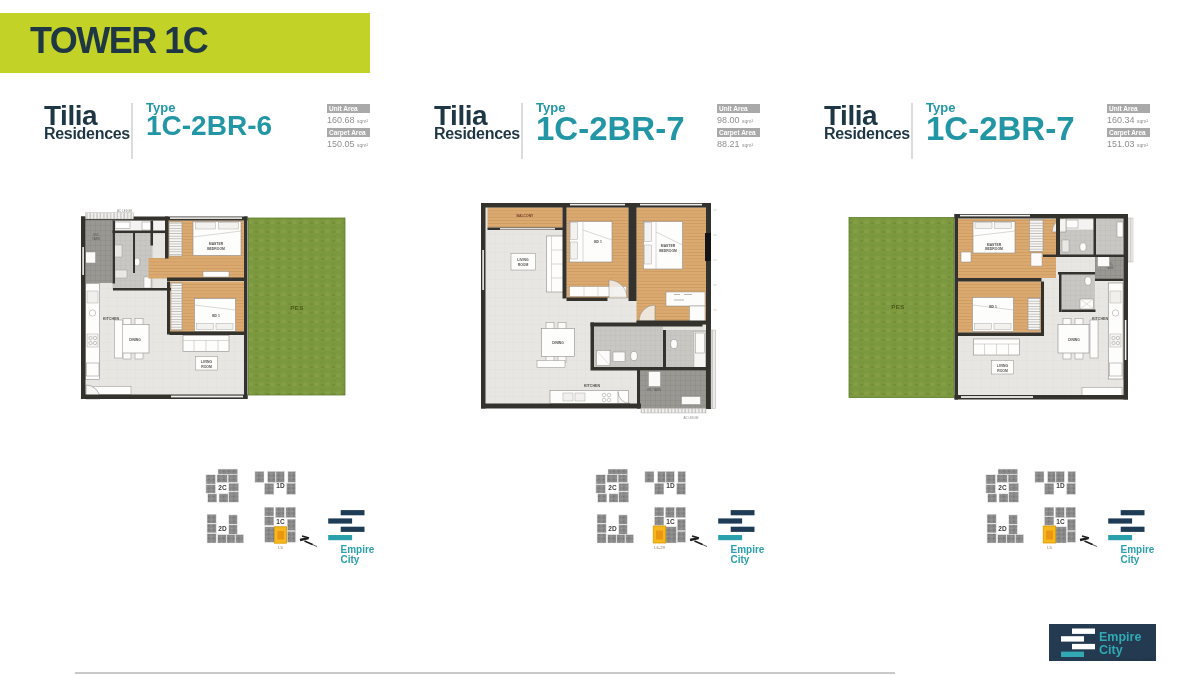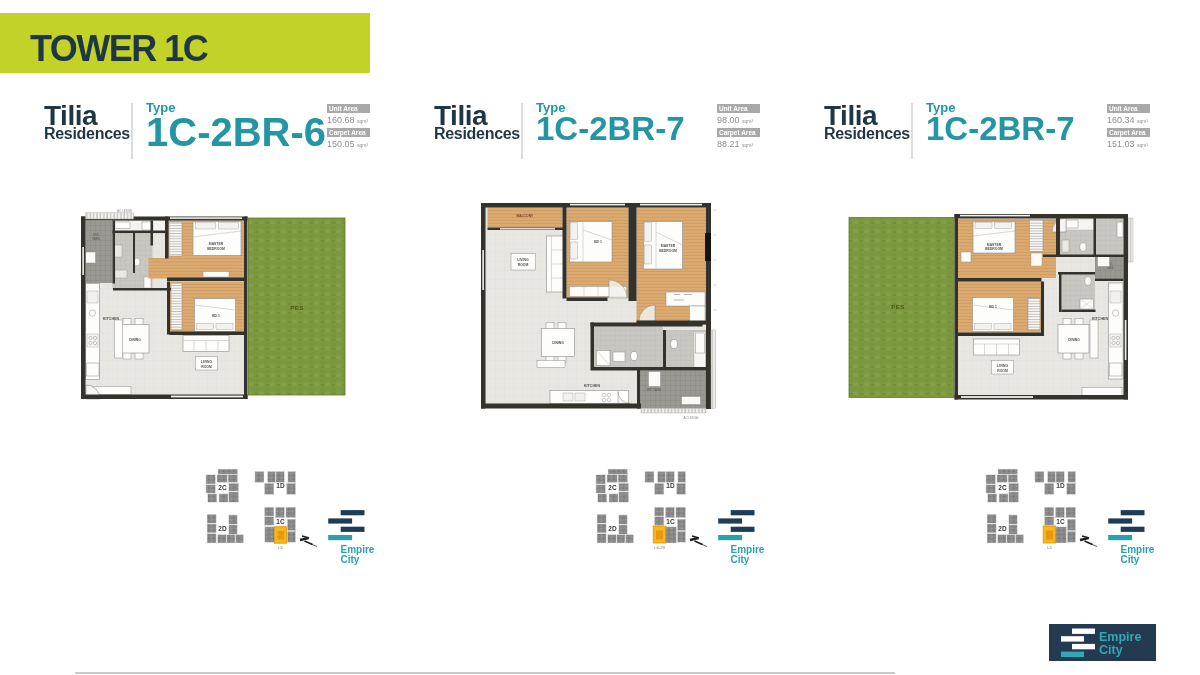--- a/index.html
+++ b/index.html
@@ -9,32 +9,32 @@
   svg text{font-family:"Liberation Sans",sans-serif;}
   .rl{fill:#54524e;font-weight:bold;text-anchor:middle;}
   .navy{color:#1f3745;}
   .teal{color:#2396a5;}
 </style>
 </head>
 <body>
 
 <div class="abs" style="left:0;top:13px;width:370px;height:60px;background:#c3d226;"></div>
 
-<div class="abs navy" style="left:30px;top:20px;font-size:36px;font-weight:bold;letter-spacing:-1.5px;margin-top:8px;">TOWER 1C</div>
+<div class="abs navy" style="left:30px;top:20px;font-size:36px;font-weight:bold;letter-spacing:-1.5px;">TOWER 1C</div>
 
 <div class="abs" style="left:0;top:0;">
 
   <div class="abs navy" style="left:44px;top:100px;font-size:28px;font-weight:bold;letter-spacing:-0.5px;">Tilia</div>
   <div class="abs navy" style="left:44px;top:125px;font-size:16px;font-weight:bold;letter-spacing:-0.3px;">Residences</div>
 
   <div class="abs" style="left:131px;top:103px;width:2px;height:56px;background:#dcdcdc;"></div>
 
   <div class="abs teal" style="left:146px;top:100px;font-size:13px;font-weight:bold;">Type</div>
 
-  <div class="abs teal" style="left:146px;top:110px;font-size:40px;font-weight:bold;">1C-2BR-6</div>
+  <div class="abs teal" style="left:146px;top:110px;font-size:28px;font-weight:bold;">1C-2BR-6</div>
 
   <div class="abs" style="left:327px;top:104px;width:43px;">
     <div style="background:#a9a9a9;color:#fff;font-size:6.5px;font-weight:bold;padding:1px 2px;">Unit Area</div>
     <div style="color:#8f8f8f;font-size:9px;padding:2px 0 3px;">160.68 <span style="font-size:5px;">sqm²</span></div>
     <div style="background:#a9a9a9;color:#fff;font-size:6.5px;font-weight:bold;padding:1px 2px;">Carpet Area</div>
     <div style="color:#8f8f8f;font-size:9px;padding:2px 0;">150.05 <span style="font-size:5px;">sqm²</span></div>
   </div>
 </div>
 
 <div class="abs" style="left:390px;top:0;">

